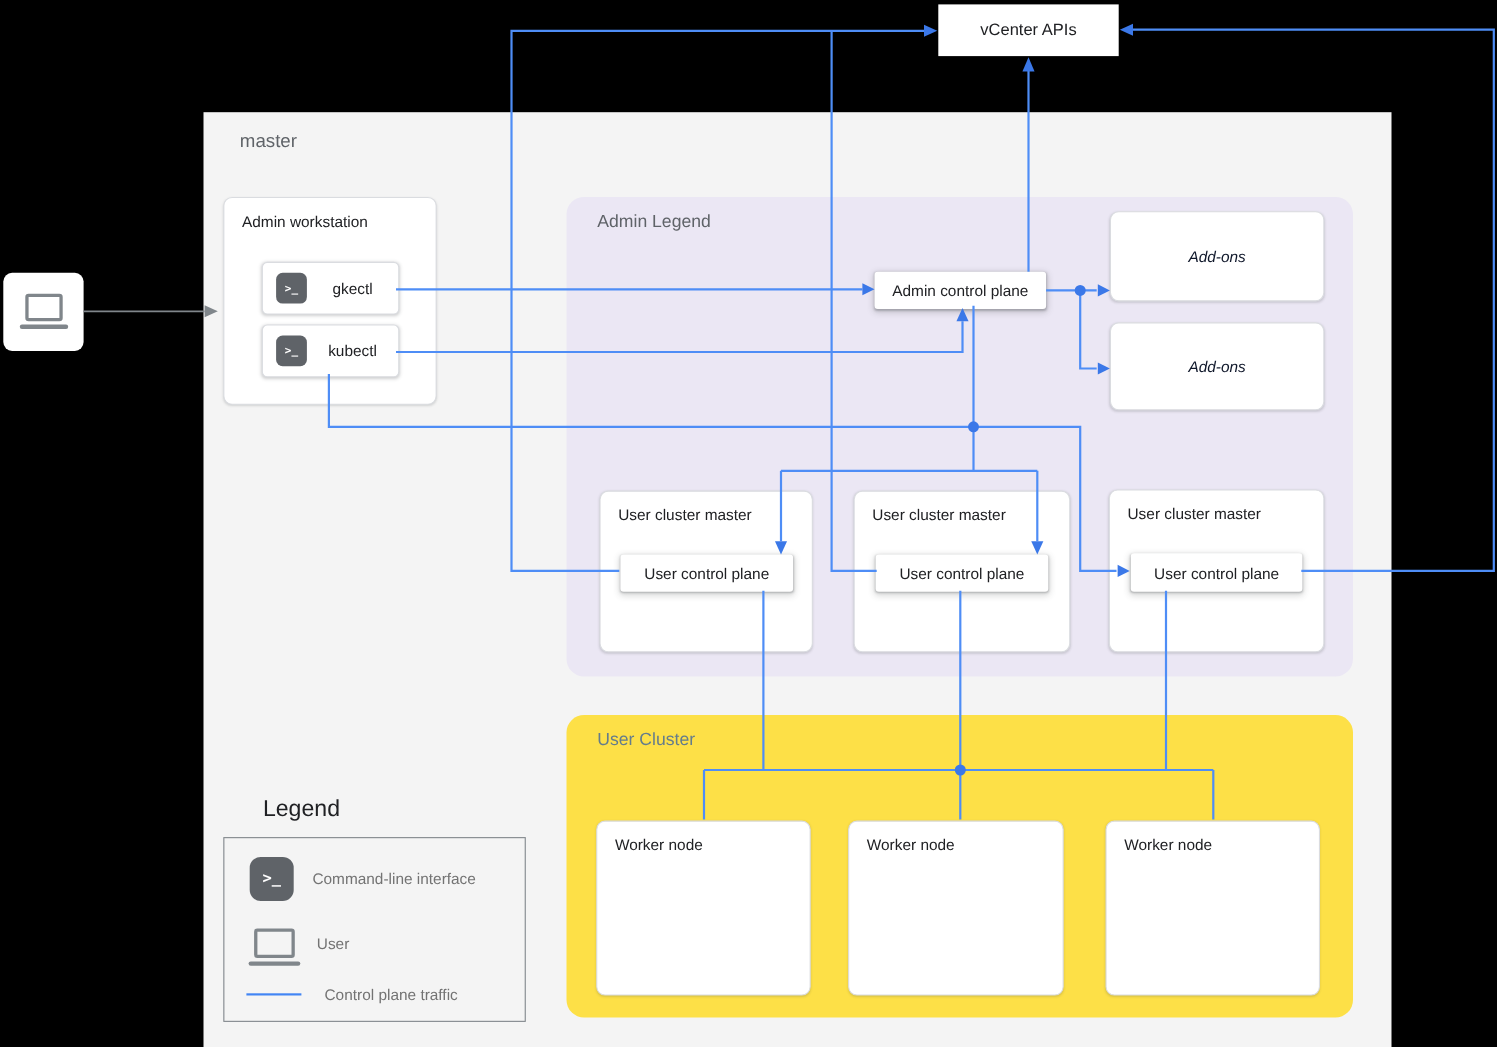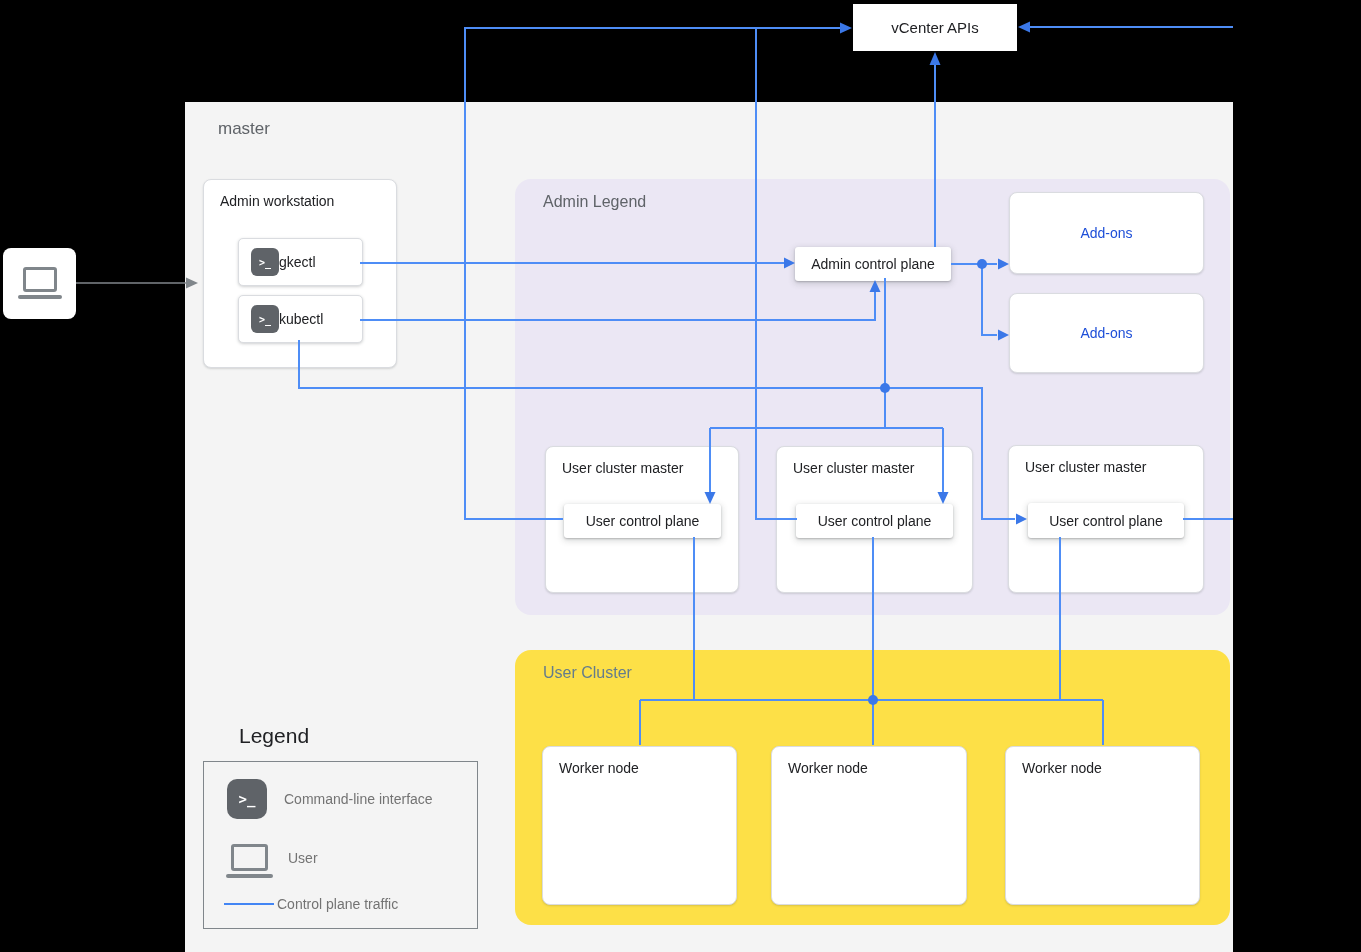--- a/index.html
+++ b/index.html
@@ -1,17 +1,17 @@
 <!DOCTYPE html>
 <html><head>
 <meta charset="utf-8">
 <style>
   html,body { margin:0; padding:0; background:#000; }
   .canvas {
-    position:relative; width:1233px; height:952px; background:#000;
+    position:relative; width:1361px; height:952px; background:#000;
     font-family:"Liberation Sans", sans-serif; overflow:hidden;
     -webkit-font-smoothing:antialiased;
   }
   
   .vcenter {
     position:absolute; left:853px; top:4px; width:164px; height:47px;
     background:#fff; display:flex; align-items:center; justify-content:center;
     font-size:15px; color:#202124;
   }
   
@@ -26,21 +26,21 @@
   
   .vsphere { position:absolute; left:185px; top:102px; width:1080px; height:850px; background:#f4f4f4; }
   .region-label { position:absolute; color:#5f6368; }
   .vsphere-label { left:33px; top:17px; font-size:17px; }
   
   .card {
     position:absolute; background:#fff; border:1px solid #dadce0; border-radius:8px;
     box-shadow:0 1px 2px rgba(60,64,67,.18);
   }
   .box-title { position:absolute; left:16px; top:13px; font-size:14px; color:#202124; white-space:nowrap; }
-  .center-card { display:flex; align-items:center; justify-content:center; font-size:14px; color:#1d4ed8; }
+  .center-card { display:flex; align-items:center; justify-content:center; font-size:14px; color:#0f172a;font-style:italic; }
   .inner-cp {
     position:absolute; background:#fff; border-radius:3px;
     box-shadow:0 1px 2px rgba(60,64,67,.3), 0 2px 6px 1px rgba(60,64,67,.18);
     display:flex; align-items:center; justify-content:center; font-size:14px; color:#202124;
   }
   
   .admin-ws { left:18px; top:77px; width:192px; height:187px; }
   .tool {
     position:absolute; left:34px; width:123px; height:46px; background:#fff;
     border:1px solid #dadce0; border-radius:5px;
@@ -48,21 +48,21 @@
     display:flex; align-items:center;
   }
   .gkectl { top:58px; } .kubectl { top:115px; }
   .term {
     width:28px; height:28px; background:#5f6368; border-radius:6px; color:#fff;
     display:flex; align-items:center; justify-content:center;
     font-family:"DejaVu Sans Mono", monospace; font-size:10px; font-weight:bold;
     flex:none;
   }
   .tool .term { margin-left:12px; }
-  .tool-label { flex:1; font-size:14px; color:#202124; }
+  .tool-label { flex:1; text-align:center; font-size:14px; color:#202124; }
   
   .admin-cluster { position:absolute; left:330px; top:77px; width:715px; height:436px; background:#ebe7f4; border-radius:16px; }
   .cluster-label { left:28px; top:14px; font-size:16px; }
   .admin-master { left:262px; top:13px; width:193px; height:145px; }
   .acp { left:280px; top:68px; width:156px; height:34px;text-align:center; }
   .addons-1 { left:494px; top:13px;  width:193px; height:80px; }
   .addons-2 { left:494px; top:114px; width:193px; height:78px; }
   .ucm-1 { left:30px;  top:267px; width:192px; height:145px; }
   .ucm-2 { left:261px; top:267px; width:195px; height:145px; }
   .ucm-3 { left:493px; top:266px; width:194px; height:146px; }
@@ -74,21 +74,21 @@
   .user-cluster .region-label { color:#647c8c; }
   .worker-1 { left:27px;  top:96px; width:193px; height:157px; }
   .worker-2 { left:256px; top:96px; width:194px; height:157px; }
   .worker-3 { left:490px; top:96px; width:193px; height:157px; }
   
   .legend-title { position:absolute; left:18px; top:622px; font-size:21px; color:#202124;margin-left:36px; }
   .legend-box { position:absolute; left:18px; top:659px; width:273px; height:166px; border:1px solid #80868b; }
   .legend-row { position:absolute; display:flex; align-items:center; }
   .lr-1 { left:23px; top:17px; height:40px; gap:17px; }
   .lr-2 { left:24px; top:79px; height:34px; gap:18px;text-align:right; }
-  .lr-3 { left:20px; top:131px; height:22px; gap:3px; }
+  .lr-3 { left:20px; top:131px; height:22px; gap:21px; }
   .legend-term { width:40px; height:40px; border-radius:10px; font-size:14px; }
   .laptop-wrap { width:42px; display:flex; justify-content:center; padding-top:8px; }
   .legend-label { font-size:14px; color:#737373; white-space:nowrap; }
   .line-sample { width:50px; height:2px; background:#4285f4; }
   
   .overlay { position:absolute; left:0; top:0; z-index:10; pointer-events:none; }
 </style>
 </head>
 <body>
 

